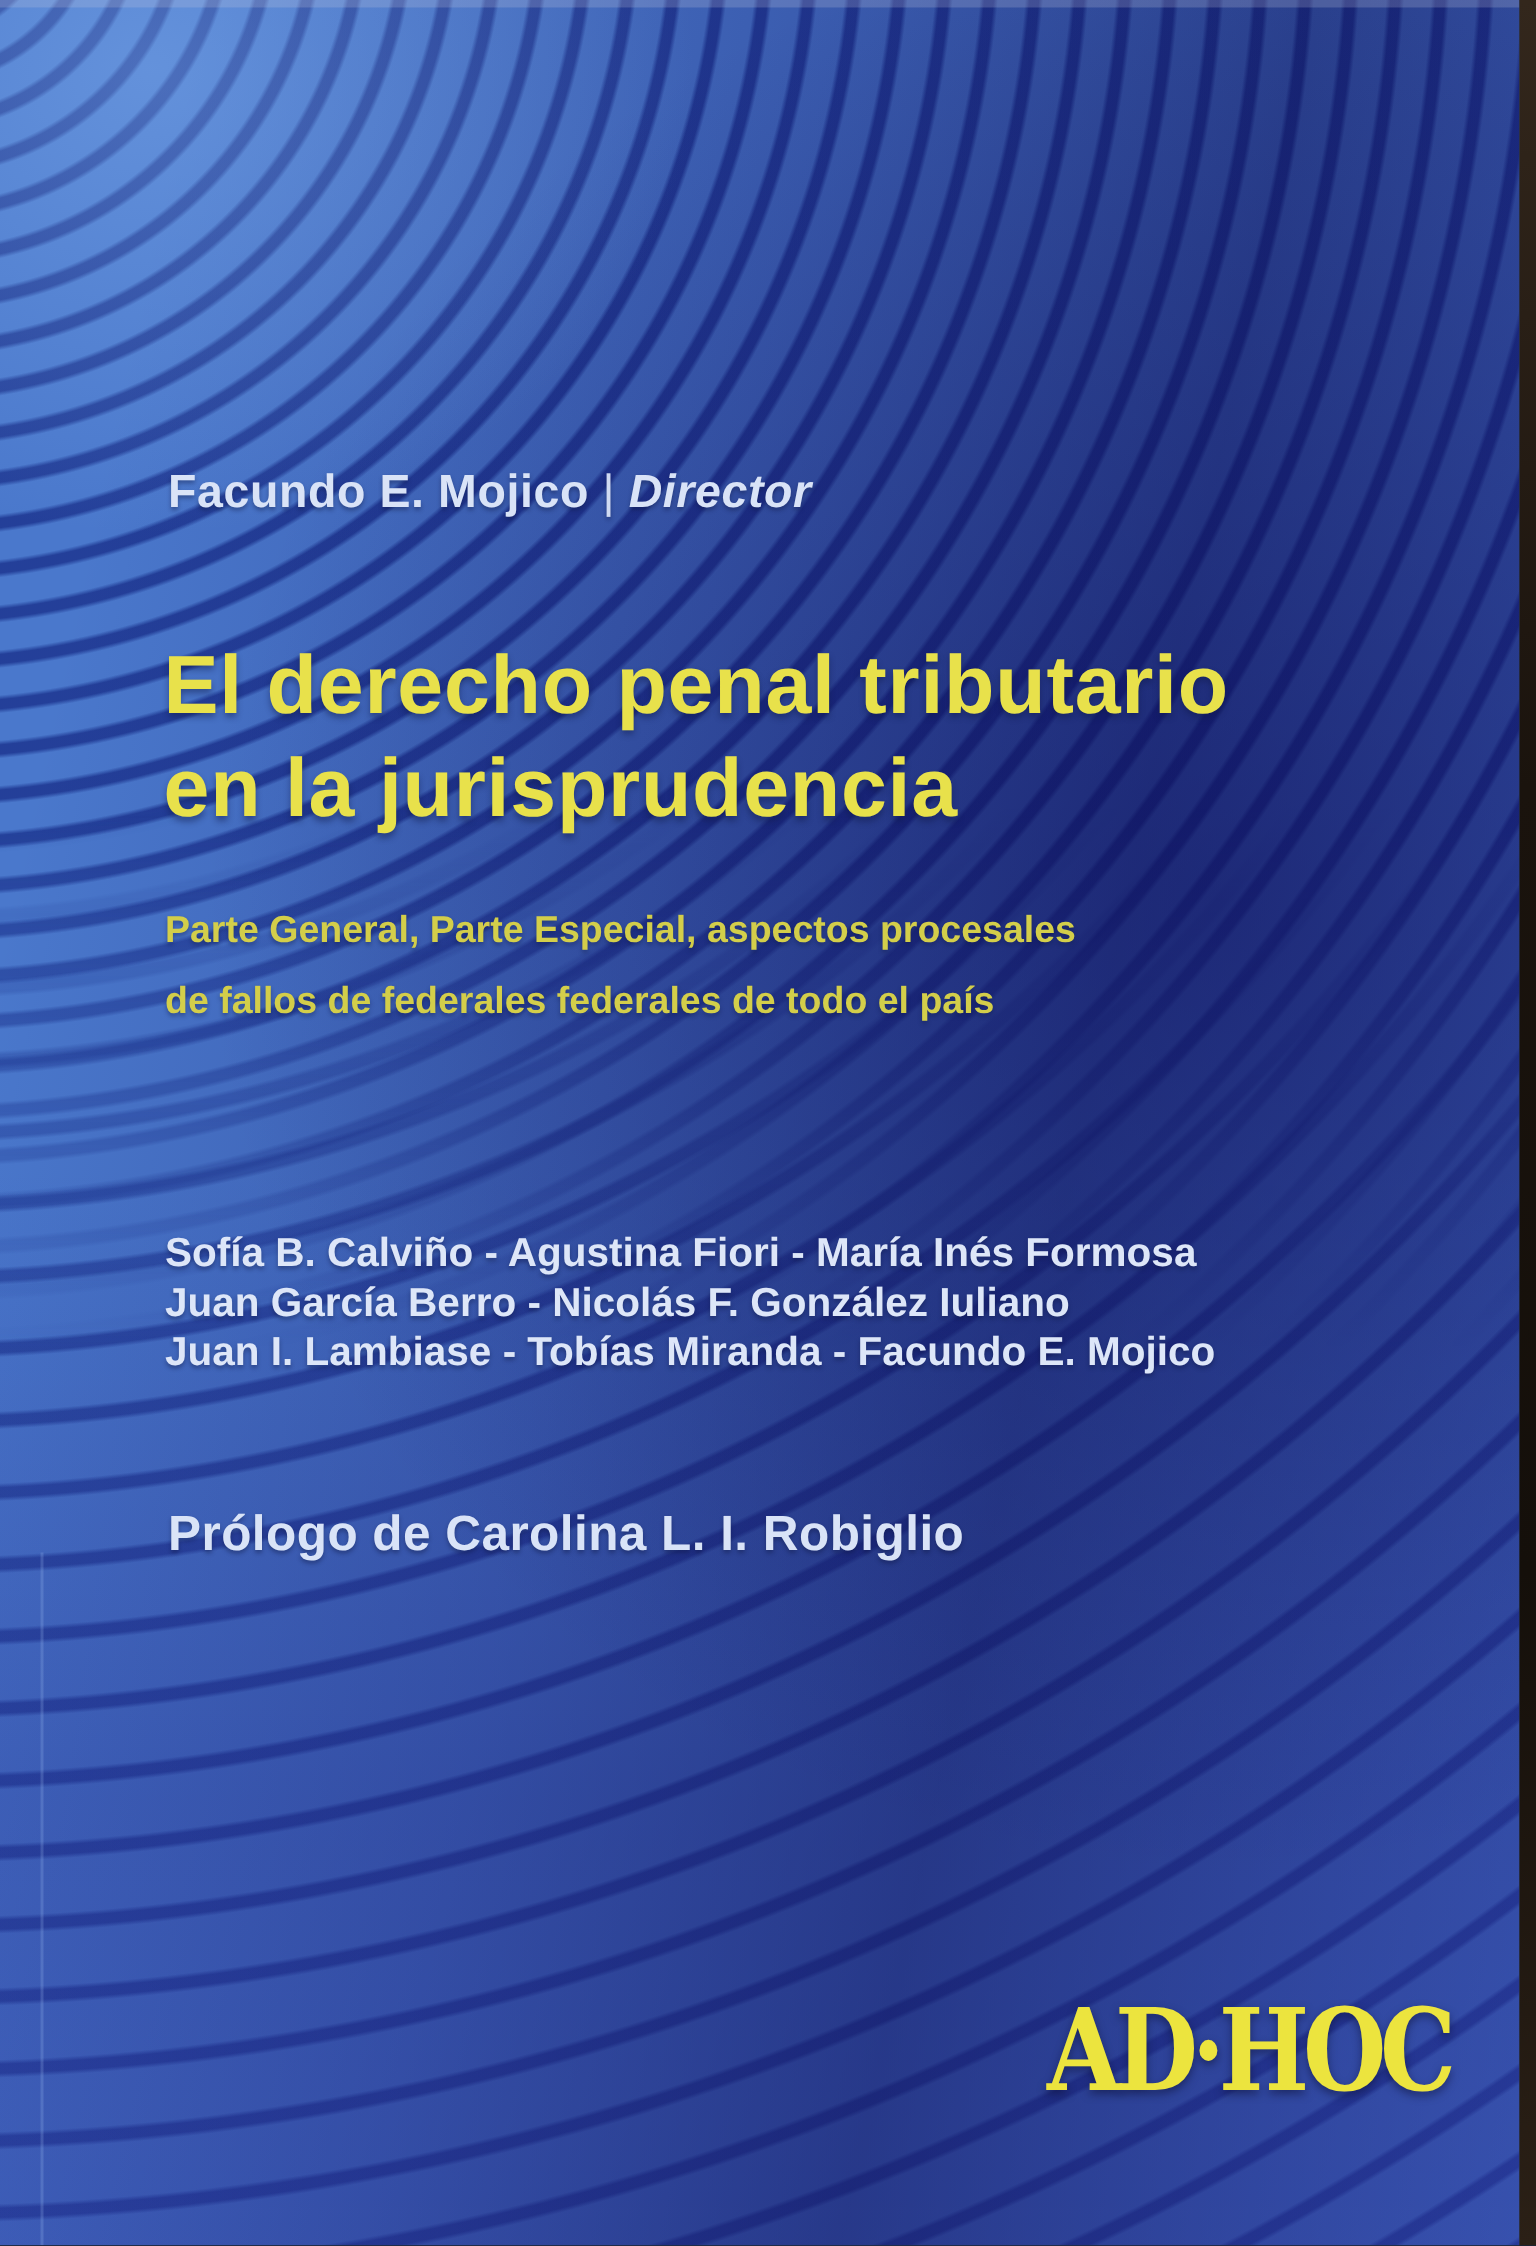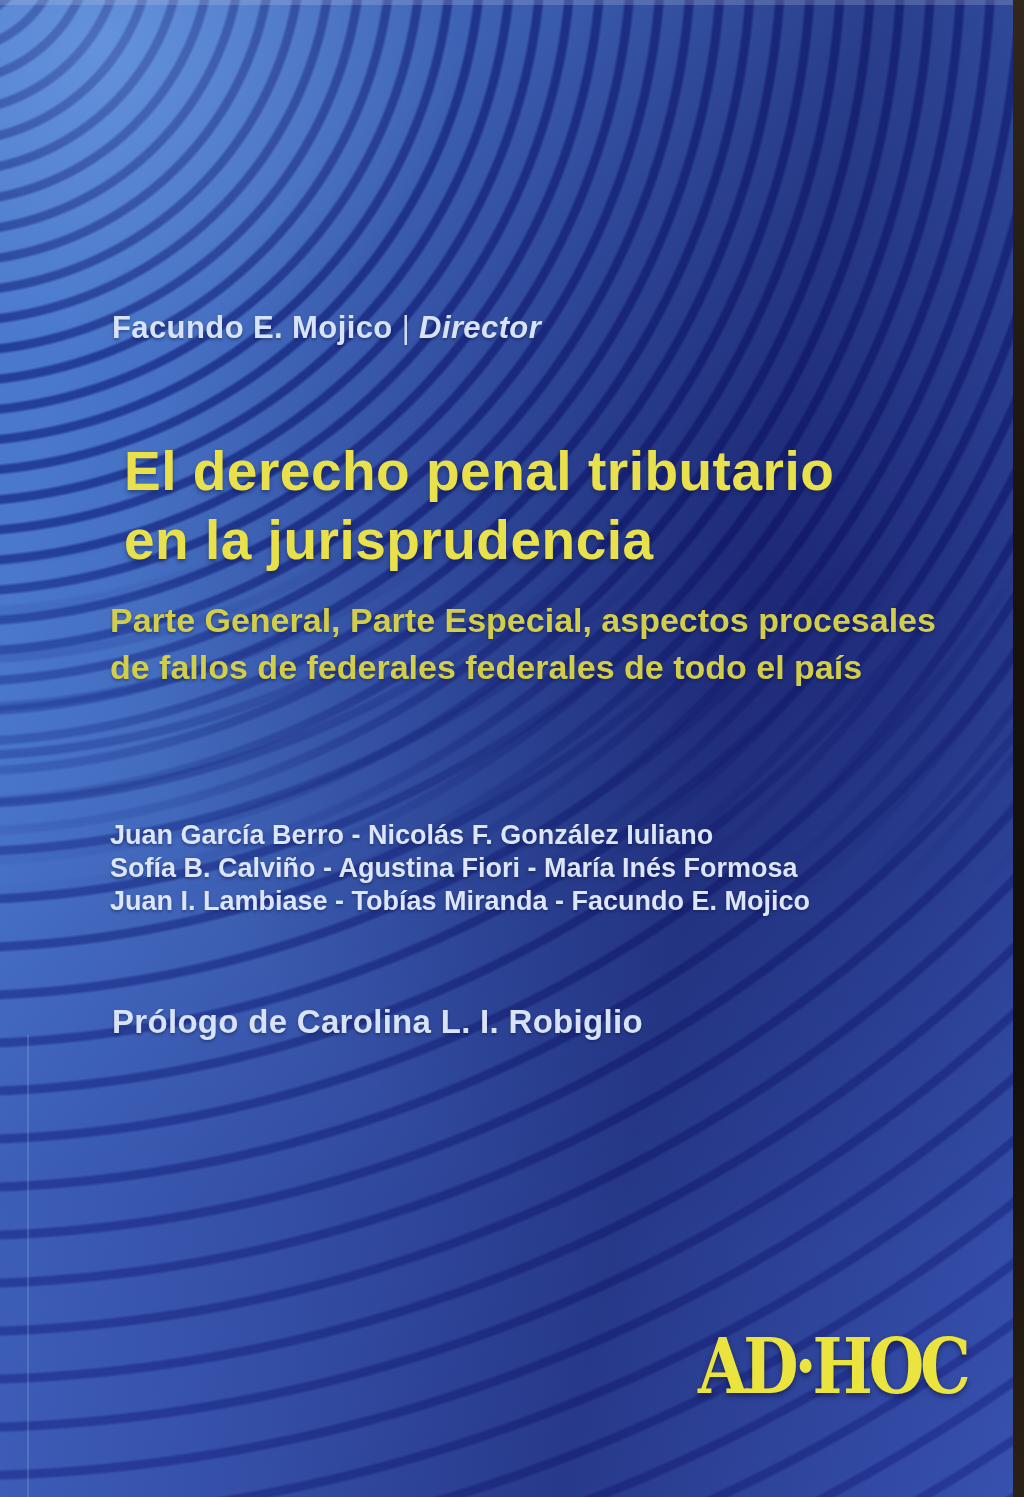--- a/index.html
+++ b/index.html
@@ -77,31 +77,31 @@
     font-size: 31px; font-weight: bold;
     color: #d9e3f7;
     letter-spacing: 0.4px;
     text-shadow: 0 2px 3px rgba(12,20,60,0.40);
     margin-top: 10px;
   }
   .director .pipe { font-weight: normal; opacity: 0.95; margin: 0 9px; }
   .director .role { font-style: italic; }
   .title {
     position: absolute; left: 107px; top: 420px;
-    margin: 17px;
+    margin: 2px;
     font-size: 55px; font-weight: bold;
     line-height: 69px;
     color: #e8e14b;
     letter-spacing: 0.5px;
     text-shadow: 0 3px 4px rgba(15,25,70,0.45);
   }
   .title span { display: block; }
   .subtitle {
     position: absolute; left: 110px; top: 597px;
-    font-size: 34px; font-weight: bold;
+    font-size: 25px; font-weight: bold;
     line-height: 47px;
     color: #d3ce4a;
     text-shadow: 0 2px 3px rgba(15,25,70,0.40);
   }
   .subtitle span { display: block; }
   .authors {
     position: absolute; left: 110px; top: 819px;
     font-size: 27px; font-weight: bold;
     line-height: 33px;
     color: #dde6f8;
@@ -149,22 +149,22 @@
         <span>El derecho penal tributario</span>
         <span>en la jurisprudencia</span>
       </h1>
 
       <div class="subtitle">
         <span>Parte General, Parte Especial, aspectos procesales</span>
         <span>de fallos de federales federales de todo el país</span>
       </div>
 
       <div class="authors">
+        <span>Sofía B. Calviño - Agustina Fiori - María Inés Formosa</span>
         <span>Juan García Berro - Nicolás F. González Iuliano</span>
-        <span>Sofía B. Calviño - Agustina Fiori - María Inés Formosa</span>
         <span>Juan I. Lambiase - Tobías Miranda - Facundo E. Mojico</span>
       </div>
 
       <div class="prologue">Prólogo de Carolina L. I. Robiglio</div>
 
       <div class="logo">AD·HOC</div>
 
     </div>
   </div>
 

